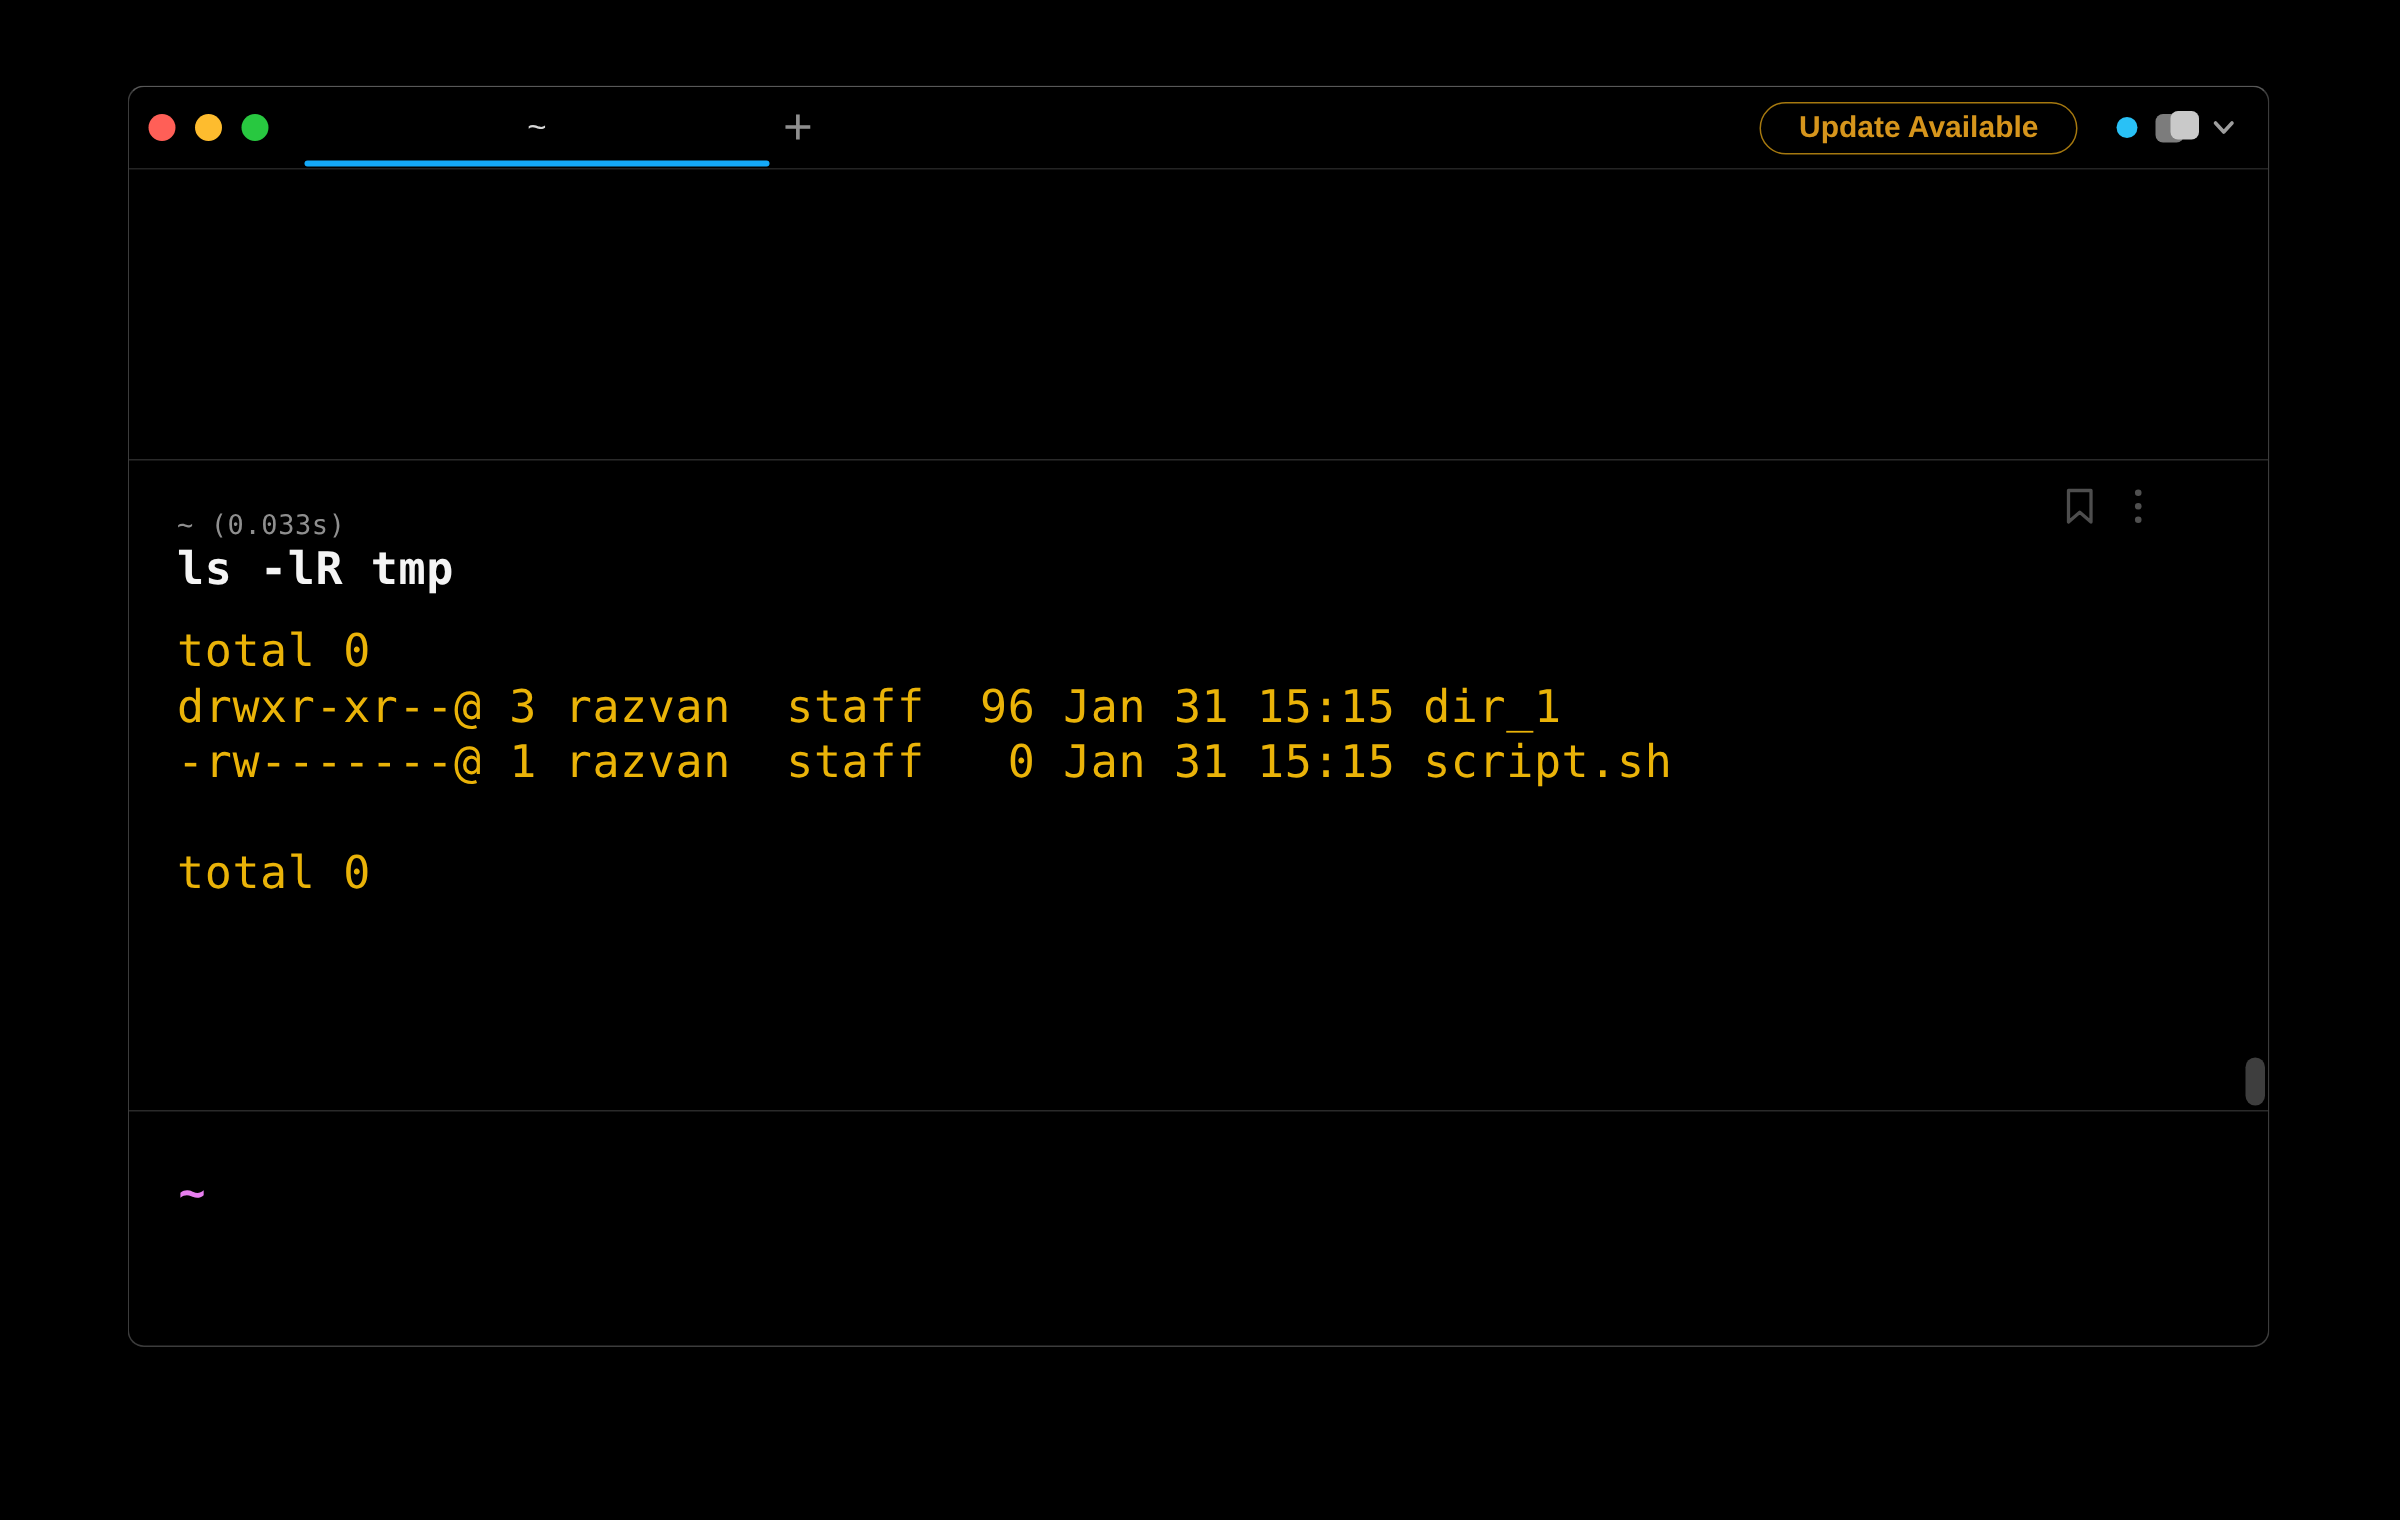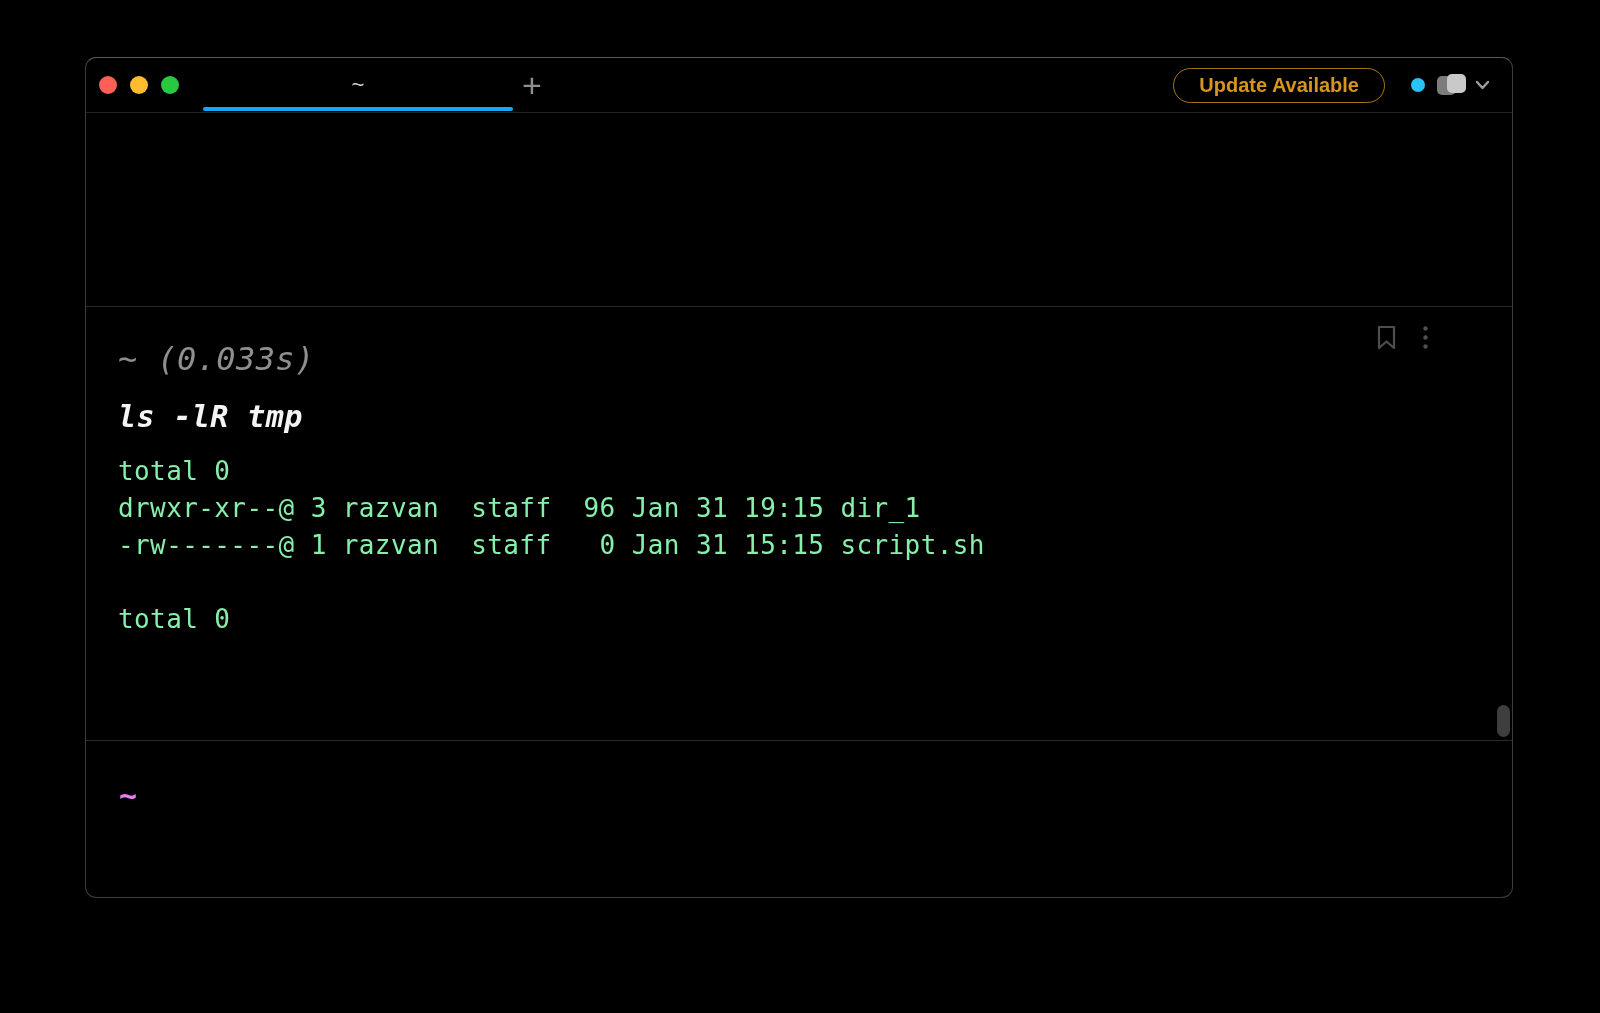--- a/index.html
+++ b/index.html
@@ -45,25 +45,25 @@
   .pane-back  { position:absolute; left:0;  top:3px; width:19px; height:19px; border-radius:5px; background:#7c7c7c; }
   .pane-front { position:absolute; left:10px; top:1px; width:19px; height:19px; border-radius:5px; background:#c9c9c9; }
   .chev { display:block; }
 
   
   .main { flex:1; position:relative; }
   .prev-block { height:194px; border-bottom:1px solid #2a2a2a; }
   .cmd-block { position:relative; padding:33px 120px 0 32px; }
 
   .mono { font-family:"DejaVu Sans Mono", monospace; letter-spacing:.4px; }
-  .block-header { font-size:32px; color:#8f8f8f;font-style:italic; }
-  .command { margin-top:21px; font-size:30px; font-weight:bold; color:#f4f4f4;font-style:italic; }
+  .block-header { font-size:18px; color:#8f8f8f; }
+  .command { margin-top:1px; font-size:30px; font-weight:bold; color:#f4f4f4; }
   .output { margin-top:19px; }
-  .out-line { font-size:26px; line-height:37px; min-height:37px;
-              white-space:pre; color:#86efac; }
+  .out-line { font-size:30px; line-height:37px; min-height:37px;
+              white-space:pre; color:#eab308; }
 
   .block-actions { position:absolute; top:18px; right:84px;
                    display:flex; align-items:center; gap:26px; }
   .icon-btn { background:none; border:none; padding:0; display:flex; }
 
   .scroll-thumb { position:absolute; right:2px; bottom:3px; width:13px; height:32px;
                   border-radius:7px; background:#3e3e3e; }
 
   
   .input-area { flex:none; height:157px; border-top:1px solid #2a2a2a;
@@ -119,21 +119,21 @@
             <circle cx="2.5" cy="20.5" r="2.2" fill="#505050"></circle>
           </svg>
         </button>
       </div>
 
       <div class="block-header mono">~ (0.033s)</div>
       <div class="command mono">ls -lR tmp</div>
 
       <div class="output">
         <div class="out-line mono">total 0</div>
-        <div class="out-line mono">drwxr-xr--@ 3 razvan  staff  96 Jan 31 19:15 dir_1</div>
+        <div class="out-line mono">drwxr-xr--@ 3 razvan  staff  96 Jan 31 15:15 dir_1</div>
         <div class="out-line mono">-rw-------@ 1 razvan  staff   0 Jan 31 15:15 script.sh</div>
         <div class="out-line mono"></div>
         <div class="out-line mono">total 0</div>
       </div>
     </div>
 
     <div class="scroll-thumb"></div>
   </div>
 
   <div class="input-area">

